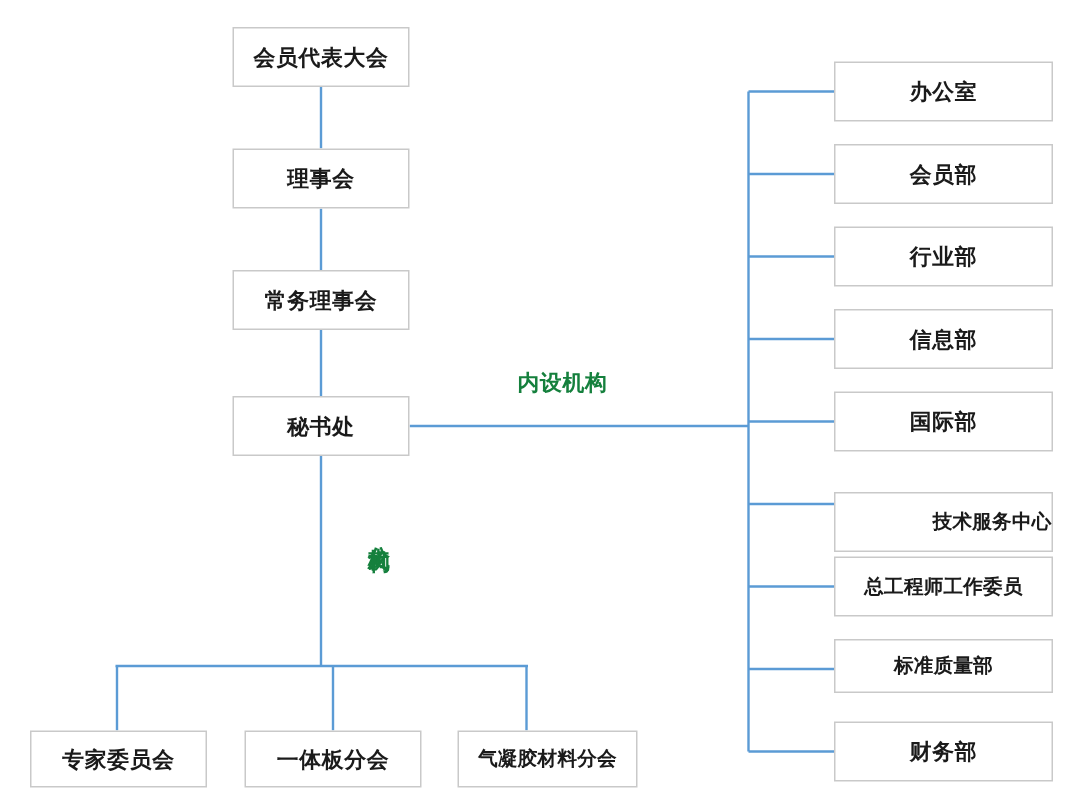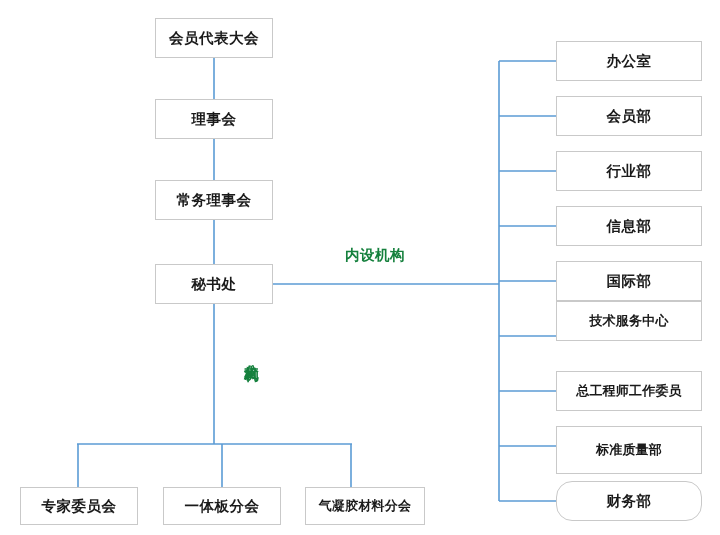--- a/index.html
+++ b/index.html
@@ -122,33 +122,33 @@
   </div>
 
   <div class="node-box" style="left:556px; top:151px; width:146px; height:40px;">
     <span>行业部</span>
   </div>
 
   <div class="node-box" style="left:556px; top:261px; width:146px; height:40px;">
     <span>国际部</span>
   </div>
 
-  <div class="node-box small-text" style="left:556px; top:301px; width:146px; height:40px;">
+  <div class="node-box small-text" style="left:556px; top:328px; width:146px; height:40px;justify-content:flex-end;">
     <span>技术服务中心</span>
   </div>
 
   <div class="node-box small-text" style="left:556px; top:371px; width:146px; height:40px;">
     <span>总工程师工作委员</span>
   </div>
 
-  <div class="node-box small-text" style="left:556px; top:426px; width:146px; height:48px;">
+  <div class="node-box small-text" style="left:556px; top:426px; width:146px; height:36px;">
     <span>标准质量部</span>
   </div>
 
-  <div class="node-box" style="left:556px; top:481px; width:146px; height:40px;border-radius:16px;">
+  <div class="node-box" style="left:556px; top:481px; width:146px; height:40px;">
     <span>财务部</span>
   </div>
 
   <div class="node-box" style="left:20px; top:487px; width:118px; height:38px;">
     <span>专家委员会</span>
   </div>
 
   <div class="node-box" style="left:163px; top:487px; width:118px; height:38px;">
     <span>一体板分会</span>
   </div>

